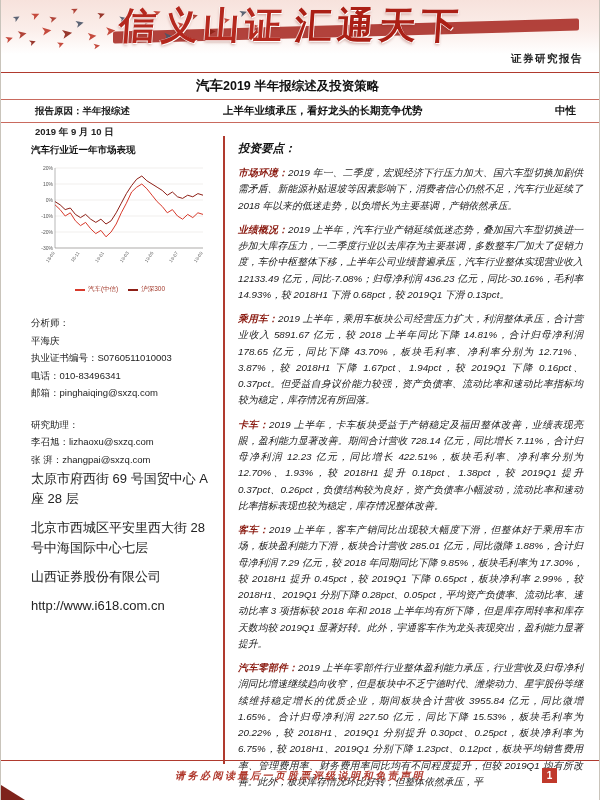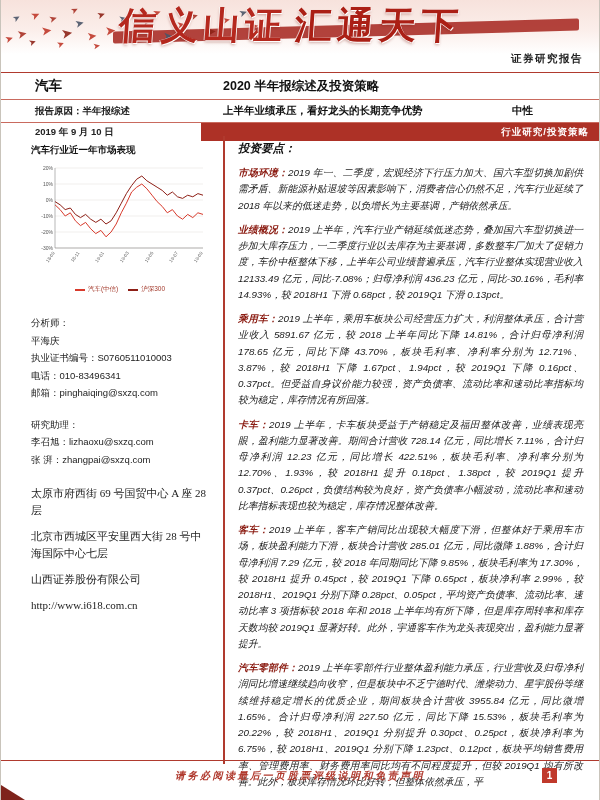--- a/index.html
+++ b/index.html
@@ -12,47 +12,47 @@
   .slogan { position:absolute; left:118px; top:1px; white-space:nowrap; font-family:"DejaVu Serif","Liberation Serif",serif; font-weight:bold; font-size:37px; letter-spacing:5px; color:#b5281e; transform:skewX(-4deg); text-shadow:1px 1px 0 #fff,-1px 0 0 rgba(255,255,255,.7),0 2px 3px rgba(120,20,10,.35); }
   .slogan .part2 { margin-left:8px; color:#ab1f15; }
   .flock { position:absolute; inset:0; }
   .flock span { position:absolute; line-height:1; }
   .report-type { position:absolute; top:52px; right:16px; font-size:10.5px; font-weight:bold; color:#222; letter-spacing:1.5px; }
 
   
   .header-block { position:absolute; top:72px; left:0; right:0; }
   .hline { border-top:1.6px solid #b03a2e; }
   .hline.thin { border-top:1px solid #c96a5e; }
-  .hrow1 { display:flex; align-items:baseline; padding:4px 0 4px 34px; }
+  .hrow1 { display:flex; align-items:baseline; padding:4px 0 4px 34px;text-align:right; }
   .industry { width:188px; font-size:13.5px; font-weight:bold; color:#101010; }
   .title { font-size:12.5px; font-weight:bold; color:#101010; }
   .hrow2 { display:flex; align-items:baseline; padding:4px 0 4px 34px; }
   .reason { width:188px; font-size:9.5px; font-weight:bold; color:#222; }
   .subtitle { flex:1; font-size:10.5px; font-weight:bold; color:#101010; }
-  .rating { font-size:10.5px; font-weight:bold; color:#101010; padding-right:66px; }
+  .rating { font-size:10.5px; font-weight:bold; color:#101010; padding-right:23px; }
   .hrow3 { display:flex; height:18px; }
   .date { width:200px; padding-left:34px; font-size:9.5px; font-weight:bold; color:#222; display:flex; align-items:center; }
   .category-bar { flex:1; background:#ad3126; color:#fff; font-size:9.5px; font-weight:bold; letter-spacing:1px; display:flex; align-items:center; justify-content:flex-end; padding-right:10px; }
 
   
   .content { position:absolute; top:136px; bottom:36px; left:0; right:0; display:flex; }
   .sidebar { width:222px; padding:8px 12px 0 30px; }
   .vline { width:2px; background:#b03a2e; }
   .main { flex:1; padding:5px 16px 0 13px;font-style:italic; }
 
   .chart-title { font-size:9.5px; font-weight:bold; color:#111; margin-bottom:5px; }
   .chart-box { width:178px; }
   .legend { display:flex; gap:10px; justify-content:center; margin-top:1px; font-size:6.5px; color:#a33a2c; }
   .legend .item { display:flex; align-items:center; gap:3px; }
   .legend .sw { display:inline-block; width:10px; height:2px; }
 
   .analyst-block { margin-top:20px; font-size:9.5px; line-height:1.85; color:#222; }
   .blk-label { font-weight:normal; }
   .gap { height:14px; }
-  .addr-block { margin-top:16px; font-size:11px; line-height:1.55; color:#222;font-family:Liberation Serif, serif; }
+  .addr-block { font-size:13px; line-height:1.55; color:#222; }
   .addr-block .addr { margin-bottom:9px; }
   .addr-block .url { color:#222; text-decoration:none; }
 
   .heading { font-size:11.5px; font-weight:bold; color:#111; margin:0 0 9px 0; }
   .para { font-size:9.8px; line-height:1.66; text-align:justify; color:#1a1a1a; margin-bottom:8px; }
   .slabel { font-weight:bold; color:#8b1c12; }
 
   
   .footer { position:absolute; left:0; right:0; bottom:16px; }
   .footer-line { border-top:1.6px solid #b03a2e; margin-bottom:7px; }
@@ -99,32 +99,31 @@
     <div class="slogan">
       <span class="part1">信义山证</span><span class="part2">汇通天下</span>
     </div>
   </div>
   <div class="report-type">证券研究报告</div>
 
   <div class="header-block">
     <div class="hline"></div>
     <div class="hrow1">
       <span class="industry">汽车</span>
-      <span class="title">2020 半年报综述及投资策略</span>
+      <span class="title">2019 半年报综述及投资策略</span>
     </div>
     <div class="hline thin"></div>
     <div class="hrow2">
       <span class="reason">报告原因：半年报综述</span>
       <span class="subtitle">上半年业绩承压，看好龙头的长期竞争优势</span>
       <span class="rating">中性</span>
     </div>
     <div class="hline thin"></div>
     <div class="hrow3">
       <span class="date">2019 年 9 月 10 日</span>
-      <span class="category-bar">行业研究/投资策略</span>
     </div>
   </div>
 
   <div class="content">
     <aside class="sidebar">
       <div class="chart-title">汽车行业近一年市场表现</div>
       <div class="chart-box">
         <svg id="chart-svg" width="178" height="118" viewBox="0 0 178 118">
             <line x1="24" y1="6" x2="172" y2="6" stroke="#e0dcd8" stroke-width="0.5"></line>
             <text x="22" y="7.8" text-anchor="end" font-size="5" fill="#555">20%</text>

